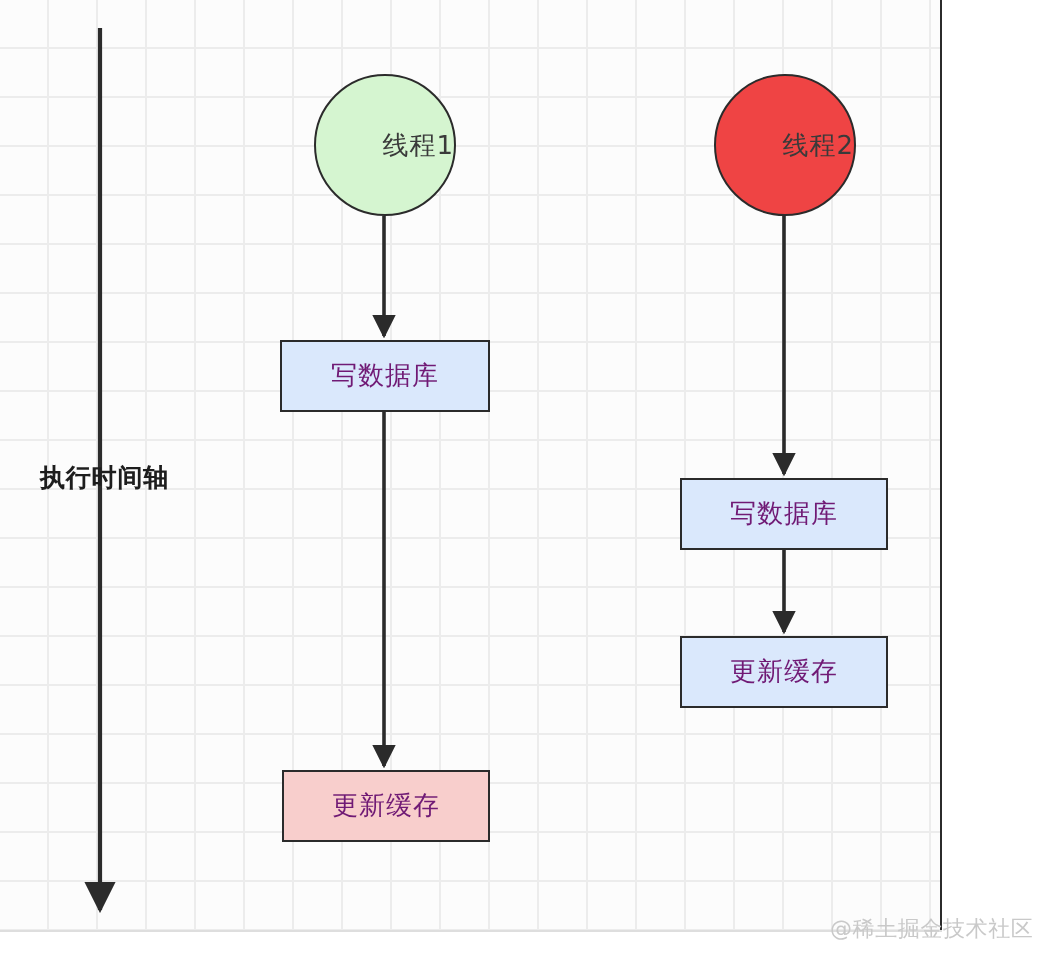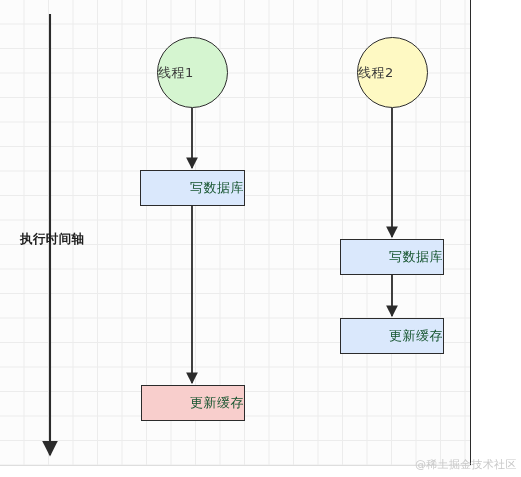--- a/index.html
+++ b/index.html
@@ -53,34 +53,34 @@
     height: 477px;
     overflow: visible;
   }
   .node-circle {
     position: absolute;
     border-radius: 50%;
     border: 1.6px solid #2b2b2b;
     box-sizing: border-box;
     display: flex;
     align-items: center;
-    justify-content: flex-start;
+    justify-content: flex-end;
     font-size: 13px;
     color: #3a3a3a;
     letter-spacing: 0.5px;
   }
   .node-box {
     position: absolute;
     border: 1.6px solid #2b2b2b;
     box-sizing: border-box;
     display: flex;
     align-items: center;
-    justify-content: flex-end;
+    justify-content: center;
     font-size: 13px;
-    color: #14532d;
+    color: #701a75;
     letter-spacing: 0.5px;
   }
   #timeline-label {
     position: absolute;
     left: 20px;
     top: 231px;
     font-size: 12.5px;
     font-weight: bold;
     color: #1d1d1d;
     letter-spacing: 0.4px;
@@ -131,21 +131,21 @@
   </div>
 
   <div class="node-box" style="left:140px; top:170px; width:105px; height:36px; background:#dae8fc;">
     <span>写数据库</span>
   </div>
 
   <div class="node-box" style="left:141px; top:385px; width:104px; height:36px; background:#f8cecc;">
     <span>更新缓存</span>
   </div>
 
-  <div class="node-circle" style="left:357px; top:37px; width:71px; height:71px; background:#fef9c3;">
+  <div class="node-circle" style="left:357px; top:37px; width:71px; height:71px; background:#ef4444;">
     <span>线程2</span>
   </div>
 
   <div class="node-box" style="left:340px; top:239px; width:104px; height:36px; background:#dae8fc;">
     <span>写数据库</span>
   </div>
 
   <div class="node-box" style="left:340px; top:318px; width:104px; height:36px; background:#dae8fc;">
     <span>更新缓存</span>
   </div>

